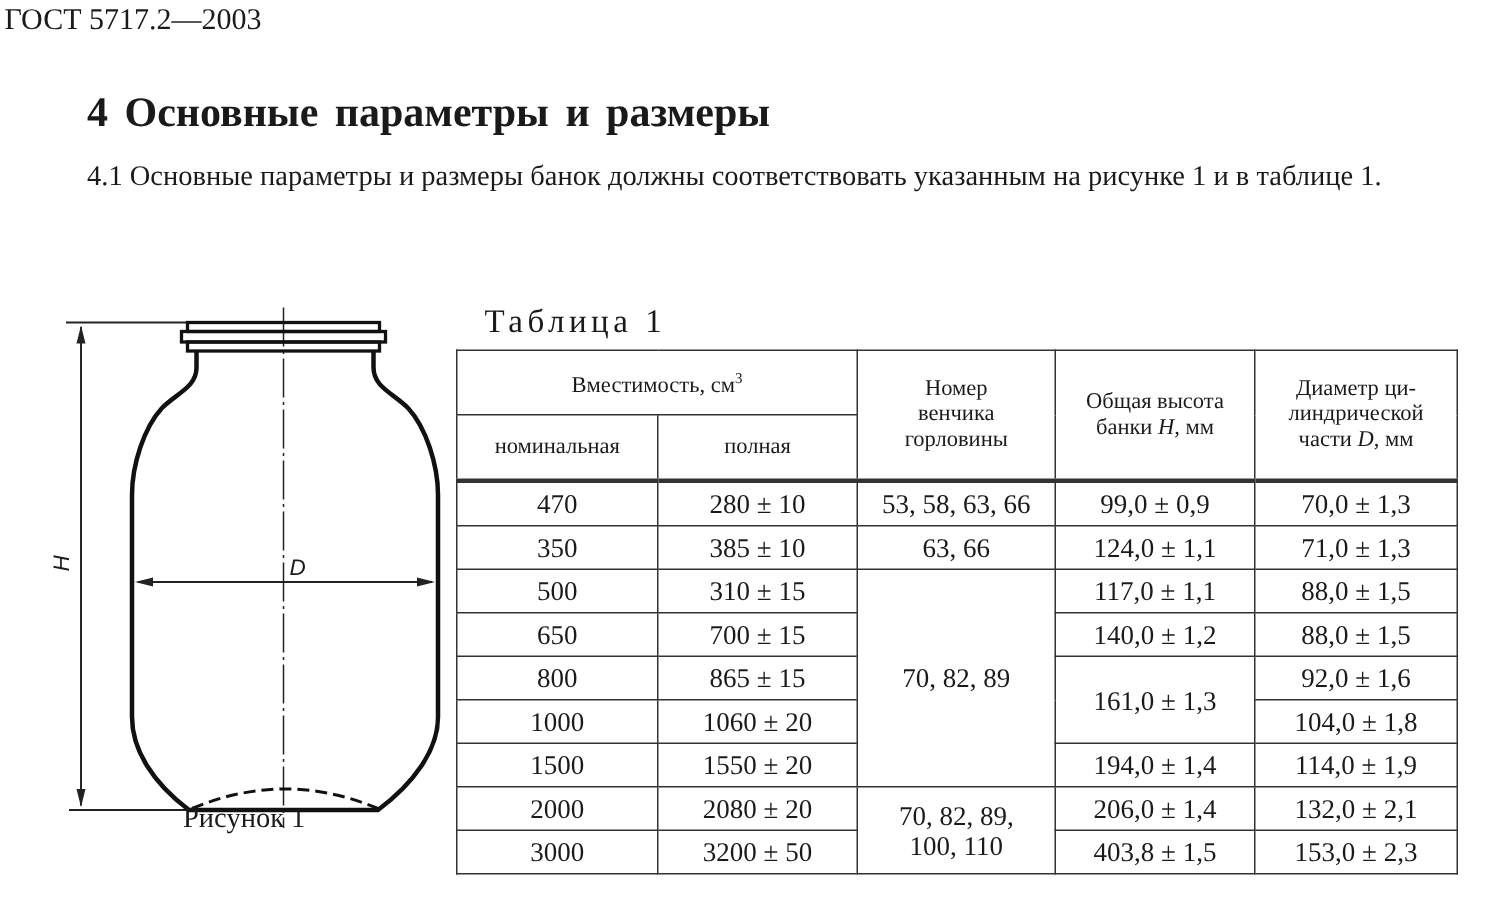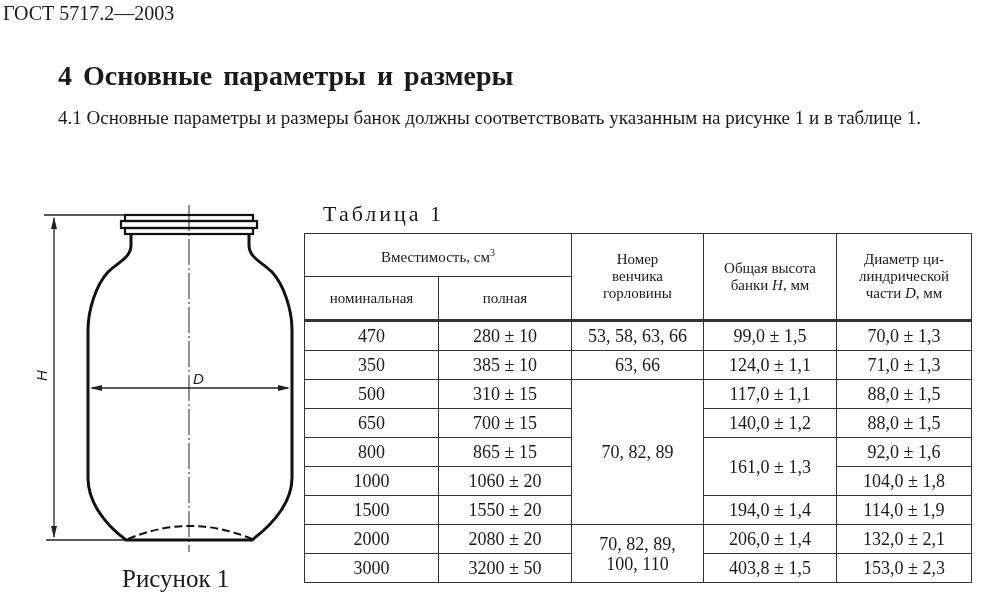--- a/index.html
+++ b/index.html
@@ -2,21 +2,21 @@
 <html><head>
 <meta charset="utf-8">
 <style>
   html, body { margin:0; padding:0; background:#fff; }
   body { width:1000px; height:600px; position:relative; overflow:hidden;
          font-family:"Liberation Serif","DejaVu Serif",serif; color:#1a1a1a; }
   .doc-code { position:absolute; left:3px; top:2px; font-size:20px; font-weight:normal; letter-spacing:0; }
   .section-title { position:absolute; left:58px; top:60px; font-size:28px; font-weight:bold; word-spacing:4px; }
   .para { position:absolute; left:0; top:103px; width:995px; font-size:19px; line-height:29px; text-indent:58px; }
   .figure { position:absolute; left:0; top:200px; width:320px; height:400px; }
-  .fig-caption { position:absolute; left:122px; top:565px; font-size:25px;text-align:right; }
+  .fig-caption { position:absolute; left:122px; top:535px; font-size:19px;text-align:right; }
   .table-caption { position:absolute; left:323px; top:201px; font-size:22px; letter-spacing:3px; }
   table.params { position:absolute; left:304px; top:233px; border-collapse:collapse;
                  font-size:18px;border-radius:26px; }
   table.params td, table.params th { border:1.5px solid #333; text-align:center; vertical-align:middle;
                  padding:0; font-weight:normal; }
   table.params th { font-size:15px; line-height:17px; }
   table.params td { height:28px; line-height:20px; }
   .hdr-row1 th { height:42px; }
   .hdr-row2 th { height:42px; }
   table.params tr.body-first td { border-top:3px solid #333; }
@@ -93,21 +93,21 @@
     </th>
   </tr>
   <tr class="hdr-row2">
     <th>номинальная</th>
     <th>полная</th>
   </tr>
   <tr class="body-first">
     <td>470</td>
     <td>280 ± 10</td>
     <td>53, 58, 63, 66</td>
-    <td>99,0 ± 1,5</td>
+    <td>99,0 ± 0,9</td>
     <td>70,0 ± 1,3</td>
   </tr>
   <tr>
     <td>350</td>
     <td>385 ± 10</td>
     <td>63, 66</td>
     <td>124,0 ± 1,1</td>
     <td>71,0 ± 1,3</td>
   </tr>
   <tr>

